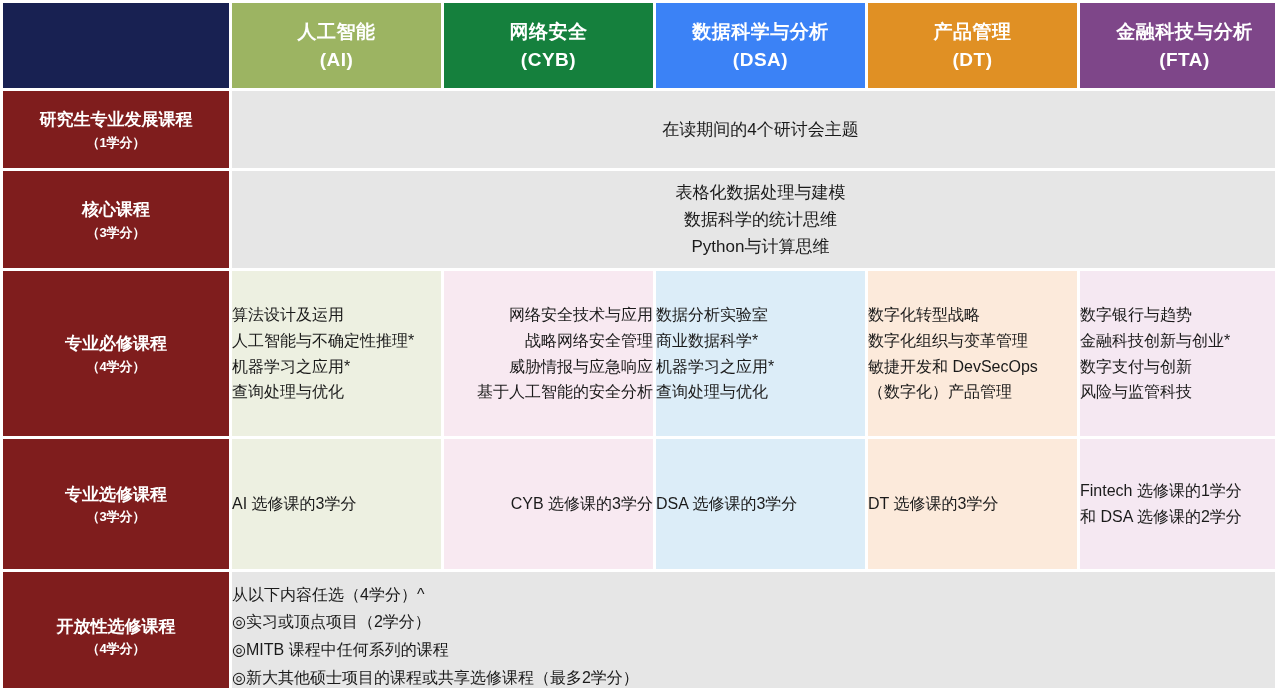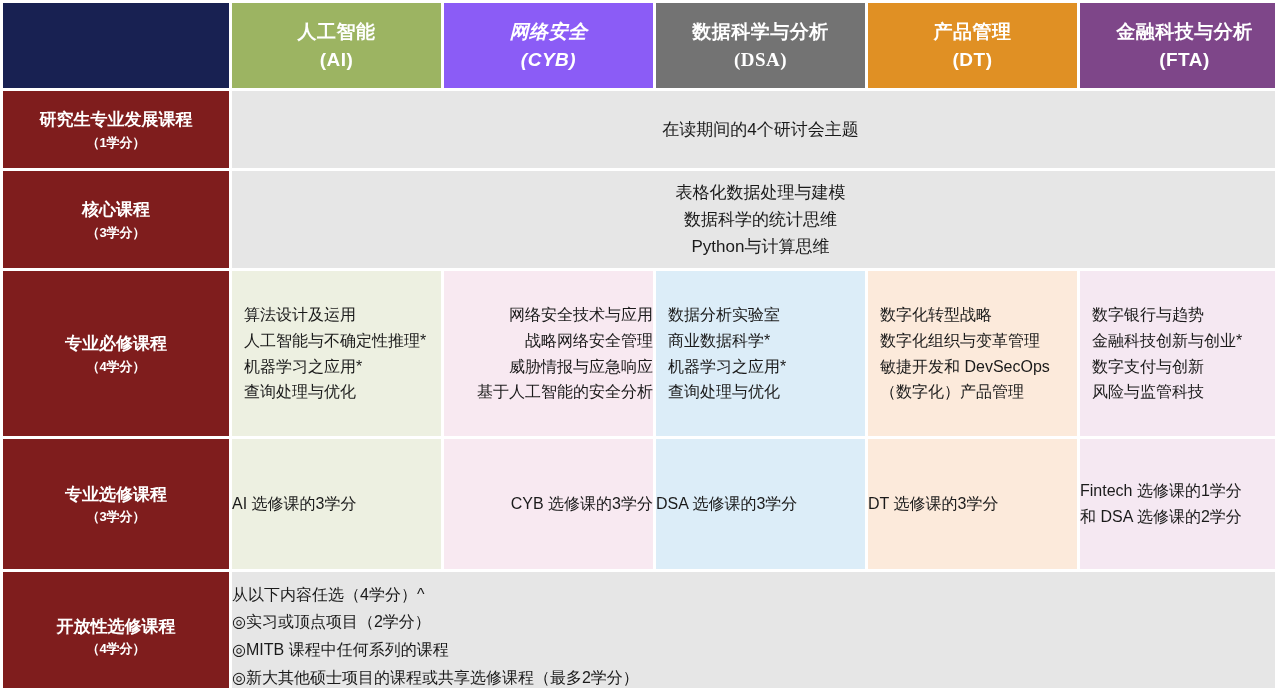--- a/index.html
+++ b/index.html
@@ -54,22 +54,22 @@
     text-align: center;
     letter-spacing: 0.5px;
     padding: 6px 4px;
   }
   .hdr-track .hdr-abbr {
     display: block;
     font-size: 19px;
     font-weight: bold;
   }
   .hdr-ai  { background: #9cb462; }
-  .hdr-cyb { background: #8b5cf6; font-style: italic; }
-  .hdr-dsa { background: #737373; font-family: Liberation Serif, serif; }
+  .hdr-cyb { background: #15803d; }
+  .hdr-dsa { background: #3b82f6; }
   .hdr-dt  { background: #e09024; }
   .hdr-fta { background: #7e4689; }
 
   
   .row-label {
     background: #7f1d1d;
     color: #ffffff;
     font-weight: bold;
     font-size: 17px;
     line-height: 1.5;
@@ -94,21 +94,21 @@
   }
   .cell-merged-grey .line { display: block; }
 
   .cell-courses {
     color: #1a1a1a;
     font-size: 16px;
     line-height: 1.62;
     text-align: left;
     padding: 10px 10px 10px 10px;
   }
-  .cell-courses .line { display: block; white-space: nowrap; padding-left: 12px; }
+  .cell-courses .line { display: block; white-space: nowrap; }
 
   .cell-elective {
     color: #1a1a1a;
     font-size: 16px;
     line-height: 1.6;
     text-align: left;
     padding: 10px;
   }
   .cell-elective .line { display: block; }
 

